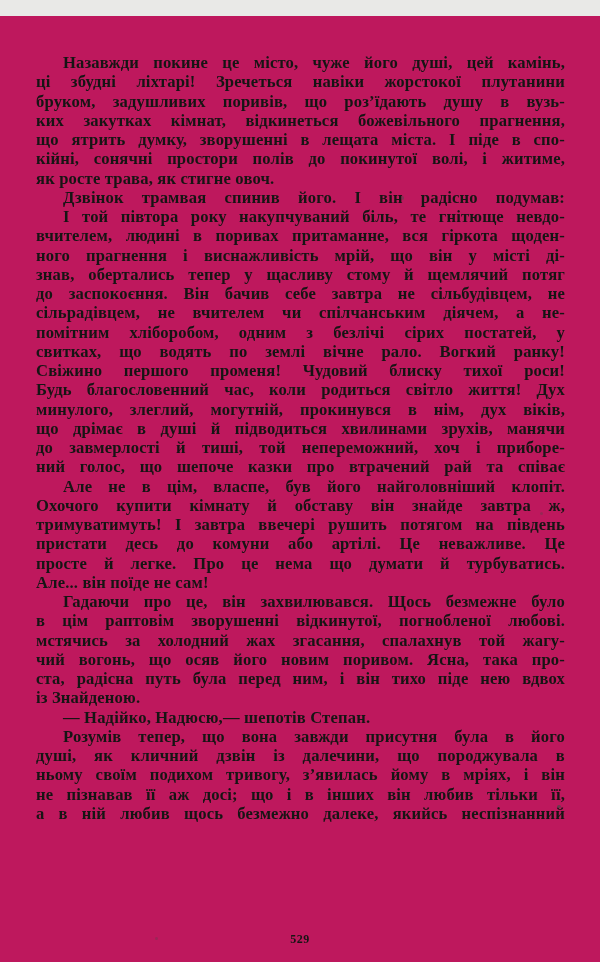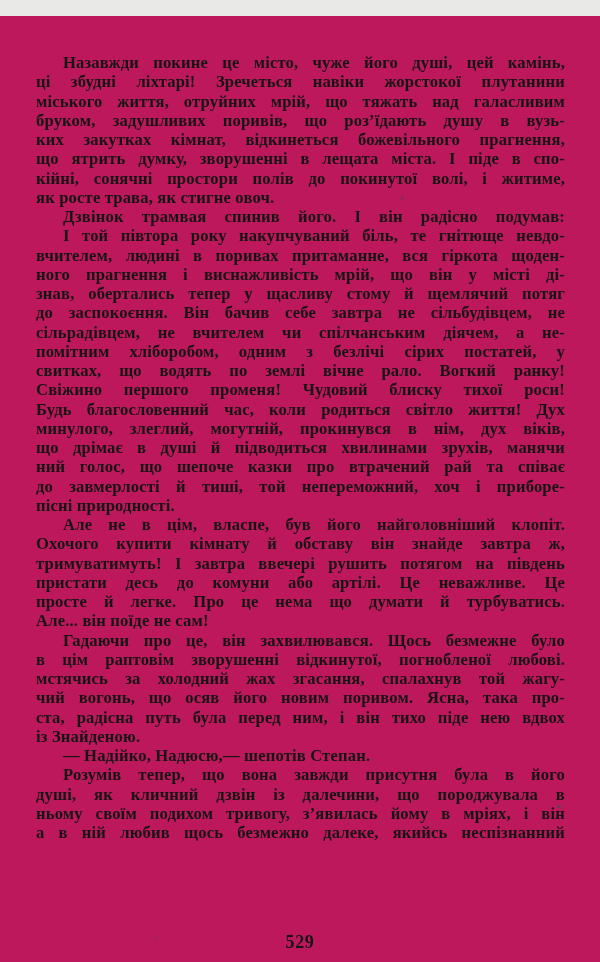--- a/index.html
+++ b/index.html
@@ -40,79 +40,78 @@
   }
   .ln.ind {
     text-indent: 27px;
   }
   .pageno {
     position: absolute;
     top: 916px;
     left: 0;
     width: 600px;
     text-align: center;
-    font-size: 18px;
+    font-size: 12px;
     font-weight: 700;
     letter-spacing: 0.04em;
   }
   .speck {
     position: absolute;
     background: #4a4a48;
     border-radius: 50%;
   }
   .speck.s1 { left: 557px; top: 789px; width: 4px; height: 3px; opacity: .75; }
   .speck.s2 { left: 401px; top: 180px; width: 3px; height: 4px; opacity: .5; }
   .speck.s3 { left: 540px; top: 496px; width: 3px; height: 3px; opacity: .35; }
   .speck.s4 { left: 155px; top: 921px; width: 3px; height: 3px; opacity: .3; }
 </style>
 </head>
 <body>
 
 <div class="page">
   <div class="text-block">
     <div class="ln ind">Назавжди покине це місто, чуже його душі, цей камінь,</div>
     <div class="ln">ці збудні ліхтарі! Зречеться навіки жорстокої плутанини</div>
-    <div class="ln">міського життя, отруйних мрій, що тяжать над галасливим</div>
     <div class="ln">бруком, задушливих поривів, що роз’їдають душу в вузь-</div>
     <div class="ln">ких закутках кімнат, відкинеться божевільного прагнення,</div>
     <div class="ln">що ятрить думку, зворушенні в лещата міста. І піде в спо-</div>
     <div class="ln">кійні, сонячні простори полів до покинутої волі, і житиме,</div>
     <div class="ln end">як росте трава, як стигне овоч.</div>
     <div class="ln ind">Дзвінок трамвая спинив його. І він радісно подумав:</div>
     <div class="ln ind">І той півтора року накупчуваний біль, те гнітюще невдо-</div>
     <div class="ln">вчителем, людині в поривах притаманне, вся гіркота щоден-</div>
     <div class="ln">ного прагнення і виснажливість мрій, що він у місті ді-</div>
     <div class="ln">знав, обертались тепер у щасливу стому й щемлячий потяг</div>
     <div class="ln">до заспокоєння. Він бачив себе завтра не сільбудівцем, не</div>
     <div class="ln">сільрадівцем, не вчителем чи спілчанським діячем, а не-</div>
     <div class="ln">помітним хліборобом, одним з безлічі сірих постатей, у</div>
     <div class="ln">свитках, що водять по землі вічне рало. Вогкий ранку!</div>
     <div class="ln">Свіжино першого променя! Чудовий блиску тихої роси!</div>
     <div class="ln">Будь благословенний час, коли родиться світло життя! Дух</div>
     <div class="ln">минулого, злеглий, могутній, прокинувся в нім, дух віків,</div>
     <div class="ln">що дрімає в душі й підводиться хвилинами зрухів, манячи</div>
+    <div class="ln">до завмерлості й тиші, той непереможний, хоч і приборе-</div>
     <div class="ln">ний голос, що шепоче казки про втрачений рай та співає</div>
-    <div class="ln">до завмерлості й тиші, той непереможний, хоч і приборе-</div>
-    <div class="ln end">пісні природності.</div>
     <div class="ln ind">Але не в цім, власпе,  був його  найголовніший клопіт.</div>
     <div class="ln">Охочого купити кімнату й обставу він знайде завтра ж,</div>
     <div class="ln">тримуватимуть! І завтра ввечері рушить потягом на південь</div>
     <div class="ln">пристати десь до комуни або артілі. Це неважливе. Це</div>
     <div class="ln">просте й легке. Про це нема що думати й турбуватись.</div>
     <div class="ln end">Але... він поїде не сам!</div>
     <div class="ln ind">Гадаючи про це, він захвилювався. Щось безмежне було</div>
     <div class="ln">в цім раптовім зворушенні відкинутої, погнобленої любові.</div>
     <div class="ln">мстячись за холодний жах згасання, спалахнув той жагу-</div>
     <div class="ln">чий вогонь, що осяв його новим поривом. Ясна, така про-</div>
     <div class="ln">ста, радісна путь була перед ним, і він тихо піде нею вдвох</div>
     <div class="ln end">із Знайденою.</div>
     <div class="ln ind end">— Надійко, Надюсю,— шепотів Степан.</div>
     <div class="ln ind">Розумів тепер, що вона завжди присутня була в його</div>
     <div class="ln">душі, як кличний дзвін із далечини, що породжувала в</div>
     <div class="ln">ньому своїм подихом тривогу, з’явилась йому в мріях, і він</div>
+    <div class="ln">не пізнавав її аж досі; що і в інших він любив тільки її,</div>
     <div class="ln">а в ній любив щось безмежно далеке, якийсь неспізнанний</div>
   </div>
 
   <div class="pageno">529</div>
 
   <div class="speck s1"></div>
   <div class="speck s2"></div>
   <div class="speck s3"></div>
   <div class="speck s4"></div>
 </div>

